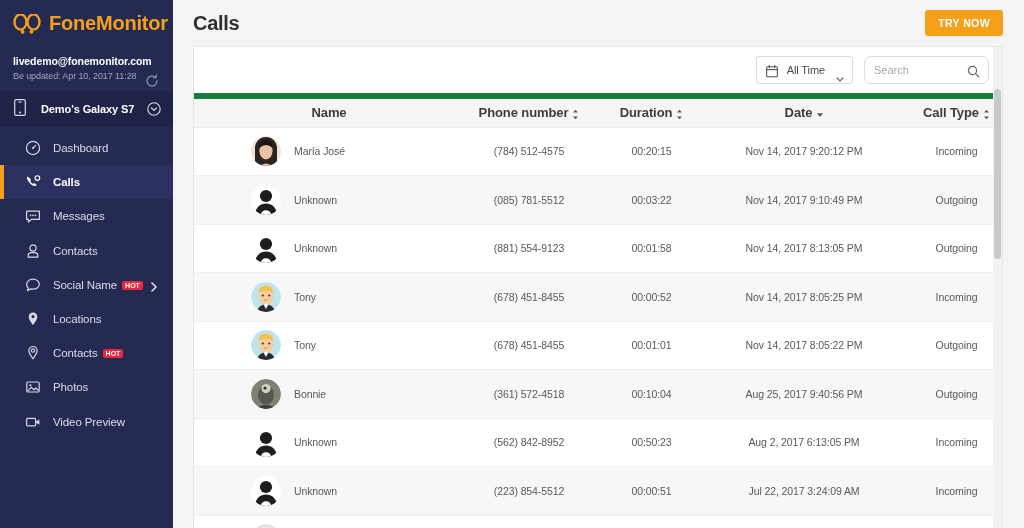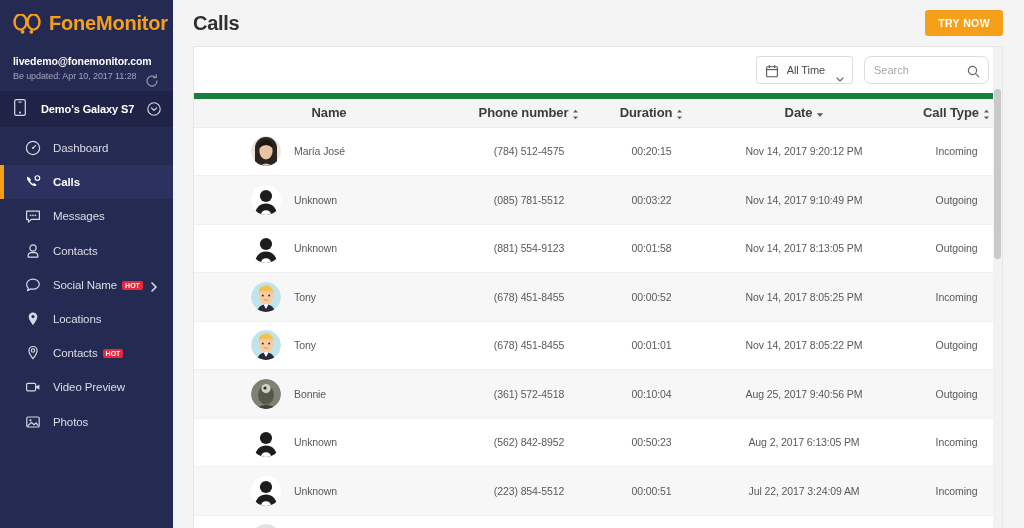--- a/index.html
+++ b/index.html
@@ -353,36 +353,36 @@
             </svg>
         </span>
         <span class="nav-label"><span>Contacts</span><span class="hot-badge">HOT</span></span>
       </div>
 
 
 
       <div class="nav-item">
         <span class="nav-ico">
           <svg width="16" height="16" viewBox="0 0 16 16">
-              <rect x="1.6" y="4.4" width="9" height="7.4" rx="1.1" fill="none" stroke="#d7d8e4" stroke-width="1.2"></rect>
-              <path d="M11 7.4 L14.4 5.4 V10.8 L11 8.8z" fill="#d7d8e4"></path>
-            </svg>
-        </span>
-        <span class="nav-label">Video Preview</span>
-      </div>
-
-      <div class="nav-item">
-        <span class="nav-ico">
-          <svg width="16" height="16" viewBox="0 0 16 16">
               <rect x="1.8" y="3" width="12.4" height="10" rx="1.3" fill="none" stroke="#d7d8e4" stroke-width="1.2"></rect>
               <circle cx="5.4" cy="6.3" r="1.1" fill="#d7d8e4"></circle>
               <path d="M2.6 12.2 L6.4 8.4 L9 10.8 L11 9 L13.4 11.6" fill="none" stroke="#d7d8e4" stroke-width="1.2" stroke-linejoin="round"></path>
             </svg>
         </span>
         <span class="nav-label">Photos</span>
+      </div>
+
+      <div class="nav-item">
+        <span class="nav-ico">
+          <svg width="16" height="16" viewBox="0 0 16 16">
+              <rect x="1.6" y="4.4" width="9" height="7.4" rx="1.1" fill="none" stroke="#d7d8e4" stroke-width="1.2"></rect>
+              <path d="M11 7.4 L14.4 5.4 V10.8 L11 8.8z" fill="#d7d8e4"></path>
+            </svg>
+        </span>
+        <span class="nav-label">Video Preview</span>
       </div>
 
     </nav>
   </aside>
 
   <section class="main">
 
     <div class="main-head">
       <h1 class="page-title">Calls</h1>
       <div class="spacer"></div>

